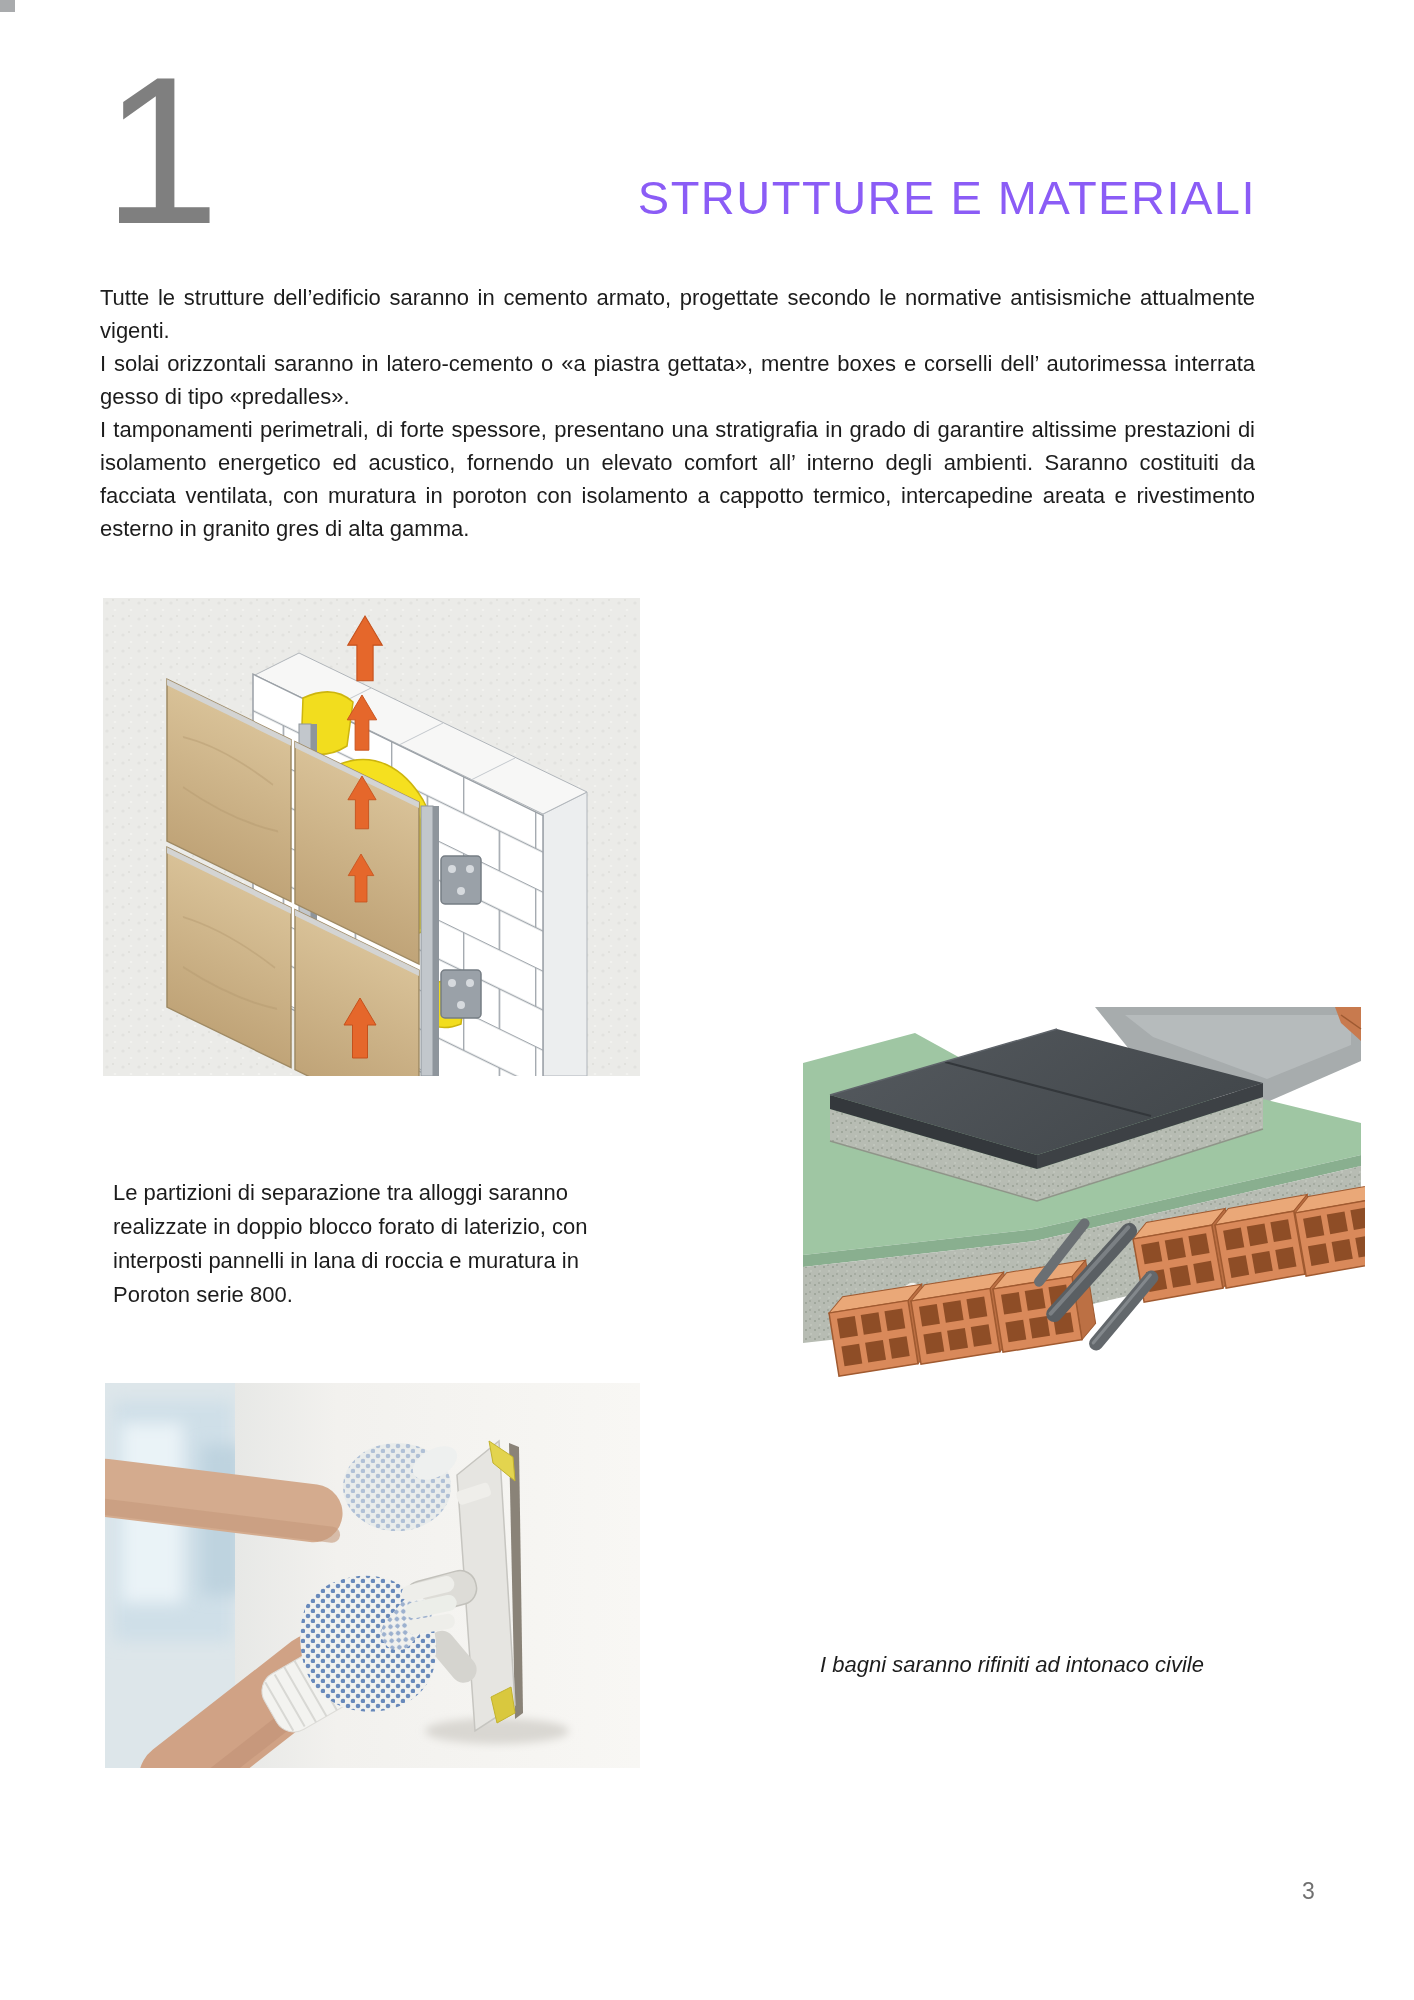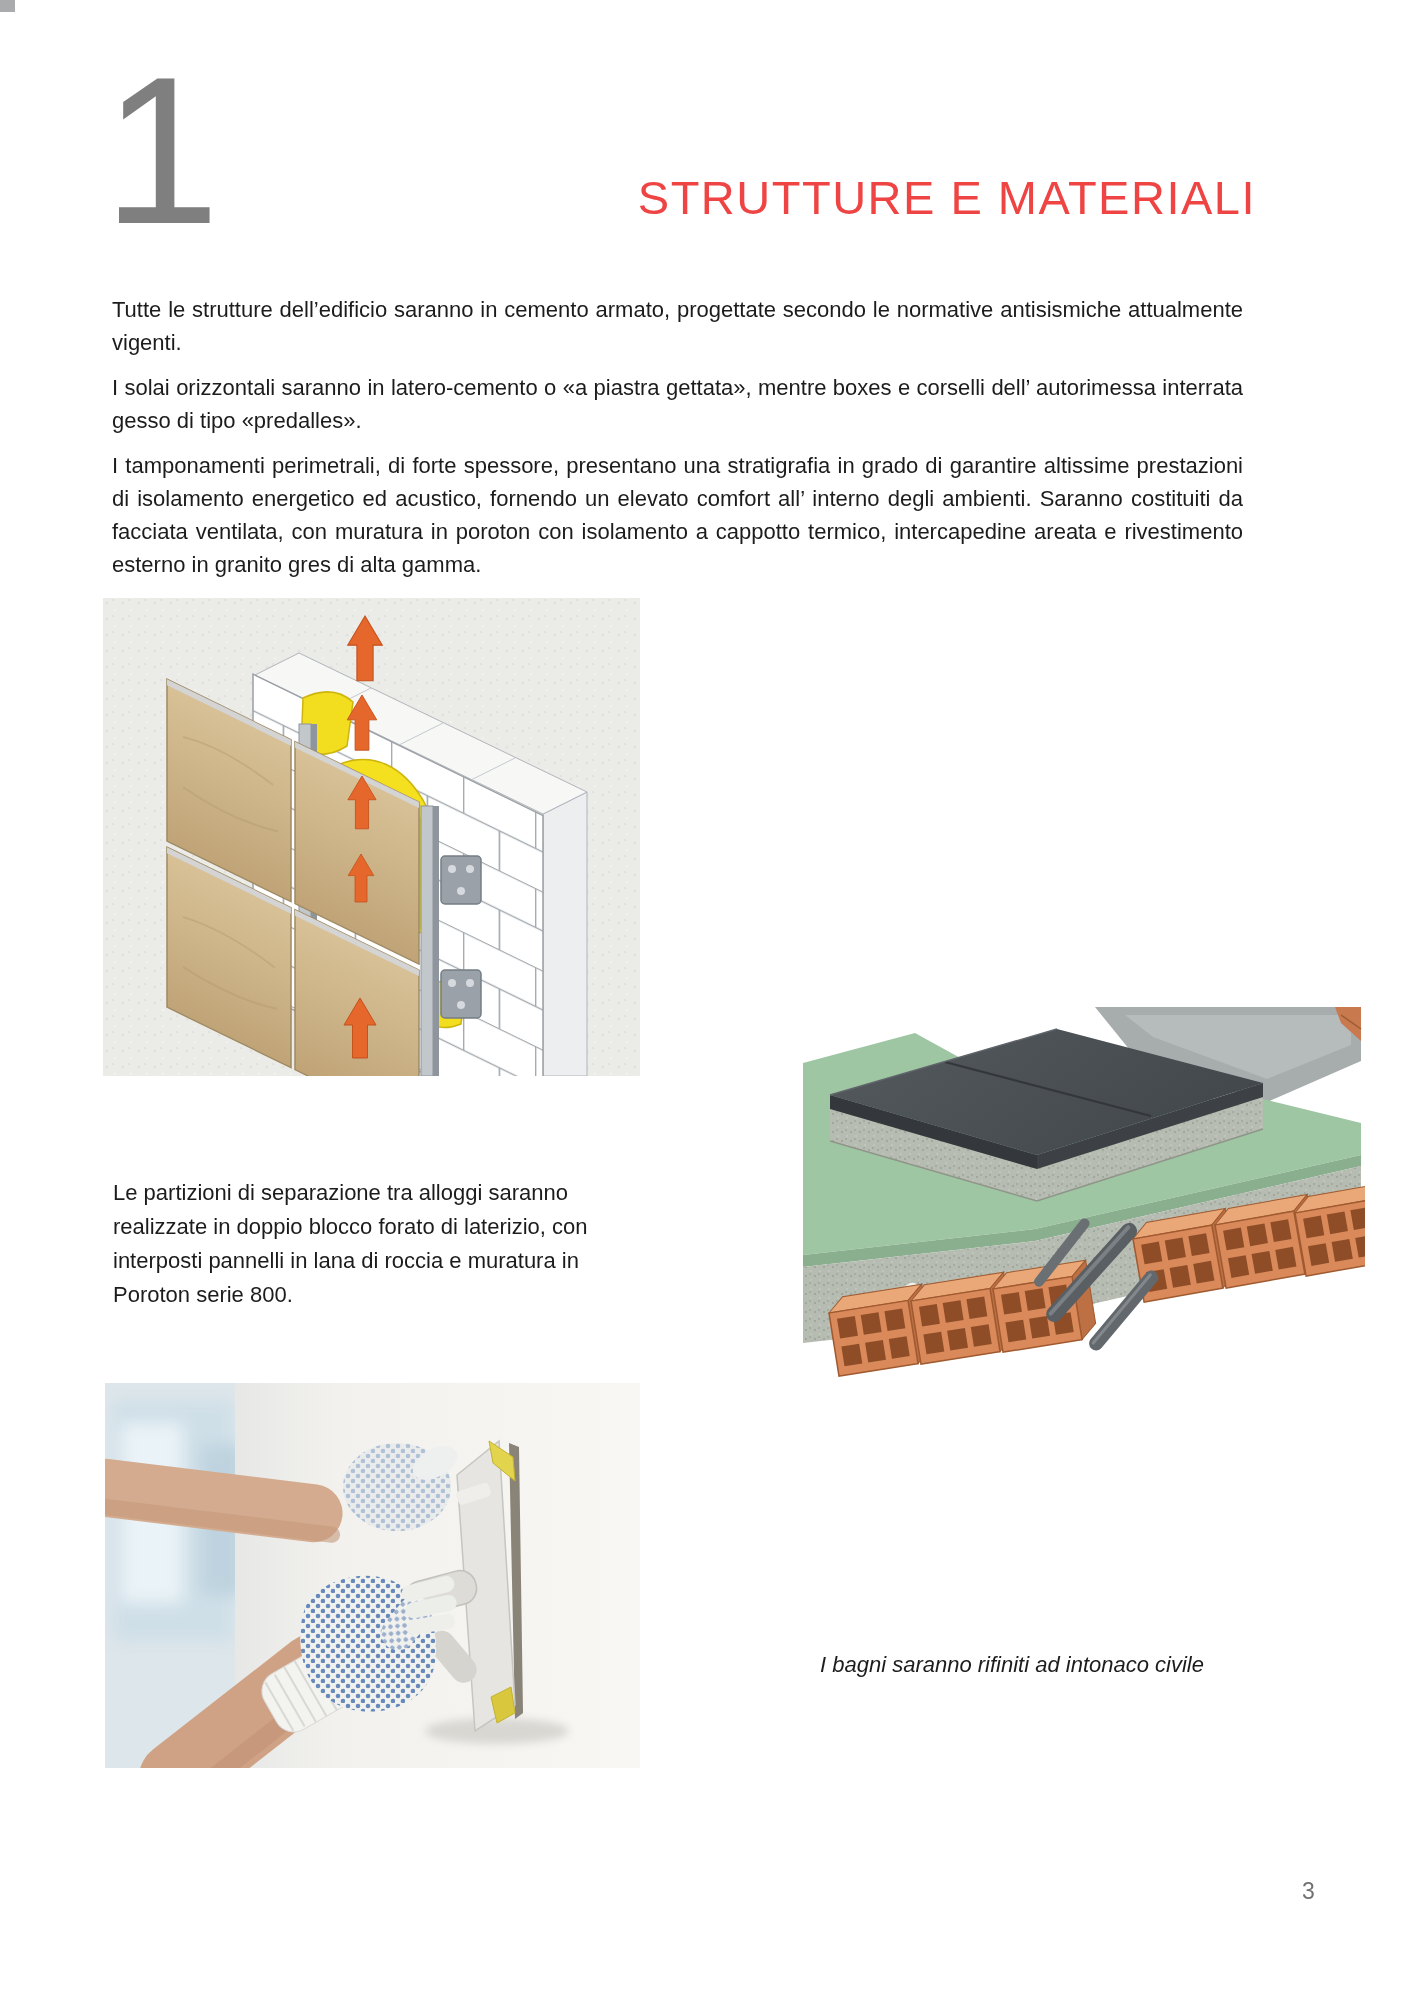--- a/index.html
+++ b/index.html
@@ -7,27 +7,27 @@
     position:relative;width:1414px;height:2000px;background:#ffffff;
     font-family:"Liberation Sans",sans-serif;color:#1c1c1c;overflow:hidden;
   }
   .corner-artifact{position:absolute;left:0;top:0;width:15px;height:12px;background:#a9abad;}
   .chapter-number{
     position:absolute;left:103px;top:46px;font-size:210px;line-height:1;
     color:#7f7f7f;font-weight:400;letter-spacing:0;
   }
   .page-title{
     position:absolute;right:158px;top:172px;font-size:47px;line-height:1.1;
-    color:#ef4444;letter-spacing:1.5px;white-space:nowrap;
+    color:#8b5cf6;letter-spacing:1.5px;white-space:nowrap;
   }
   .intro{
     position:absolute;left:100px;top:281px;width:1155px;
     font-size:22px;line-height:33px;text-align:justify;
   }
-  .intro p{margin:12px;}
+  .intro p{margin:0;}
   .callout{position:absolute;font-size:22px;line-height:34px;}
   .callout p{margin:0;}
   #callout-acoustic{left:832px;top:808px;width:478px;text-align:justify;}
   #callout-partitions{left:113px;top:1176px;width:524px;text-align:left;}
   #callout-walls{left:692px;top:1648px;width:640px;text-align:justify;line-height:33px;}
   .figure{position:absolute;}
   #figure-facade{left:103px;top:598px;width:537px;height:478px;}
   #figure-floor{left:795px;top:1003px;width:570px;height:422px;}
   #figure-plaster{left:105px;top:1383px;width:535px;height:385px;}
   .figure svg{display:block;width:100%;height:100%;}

